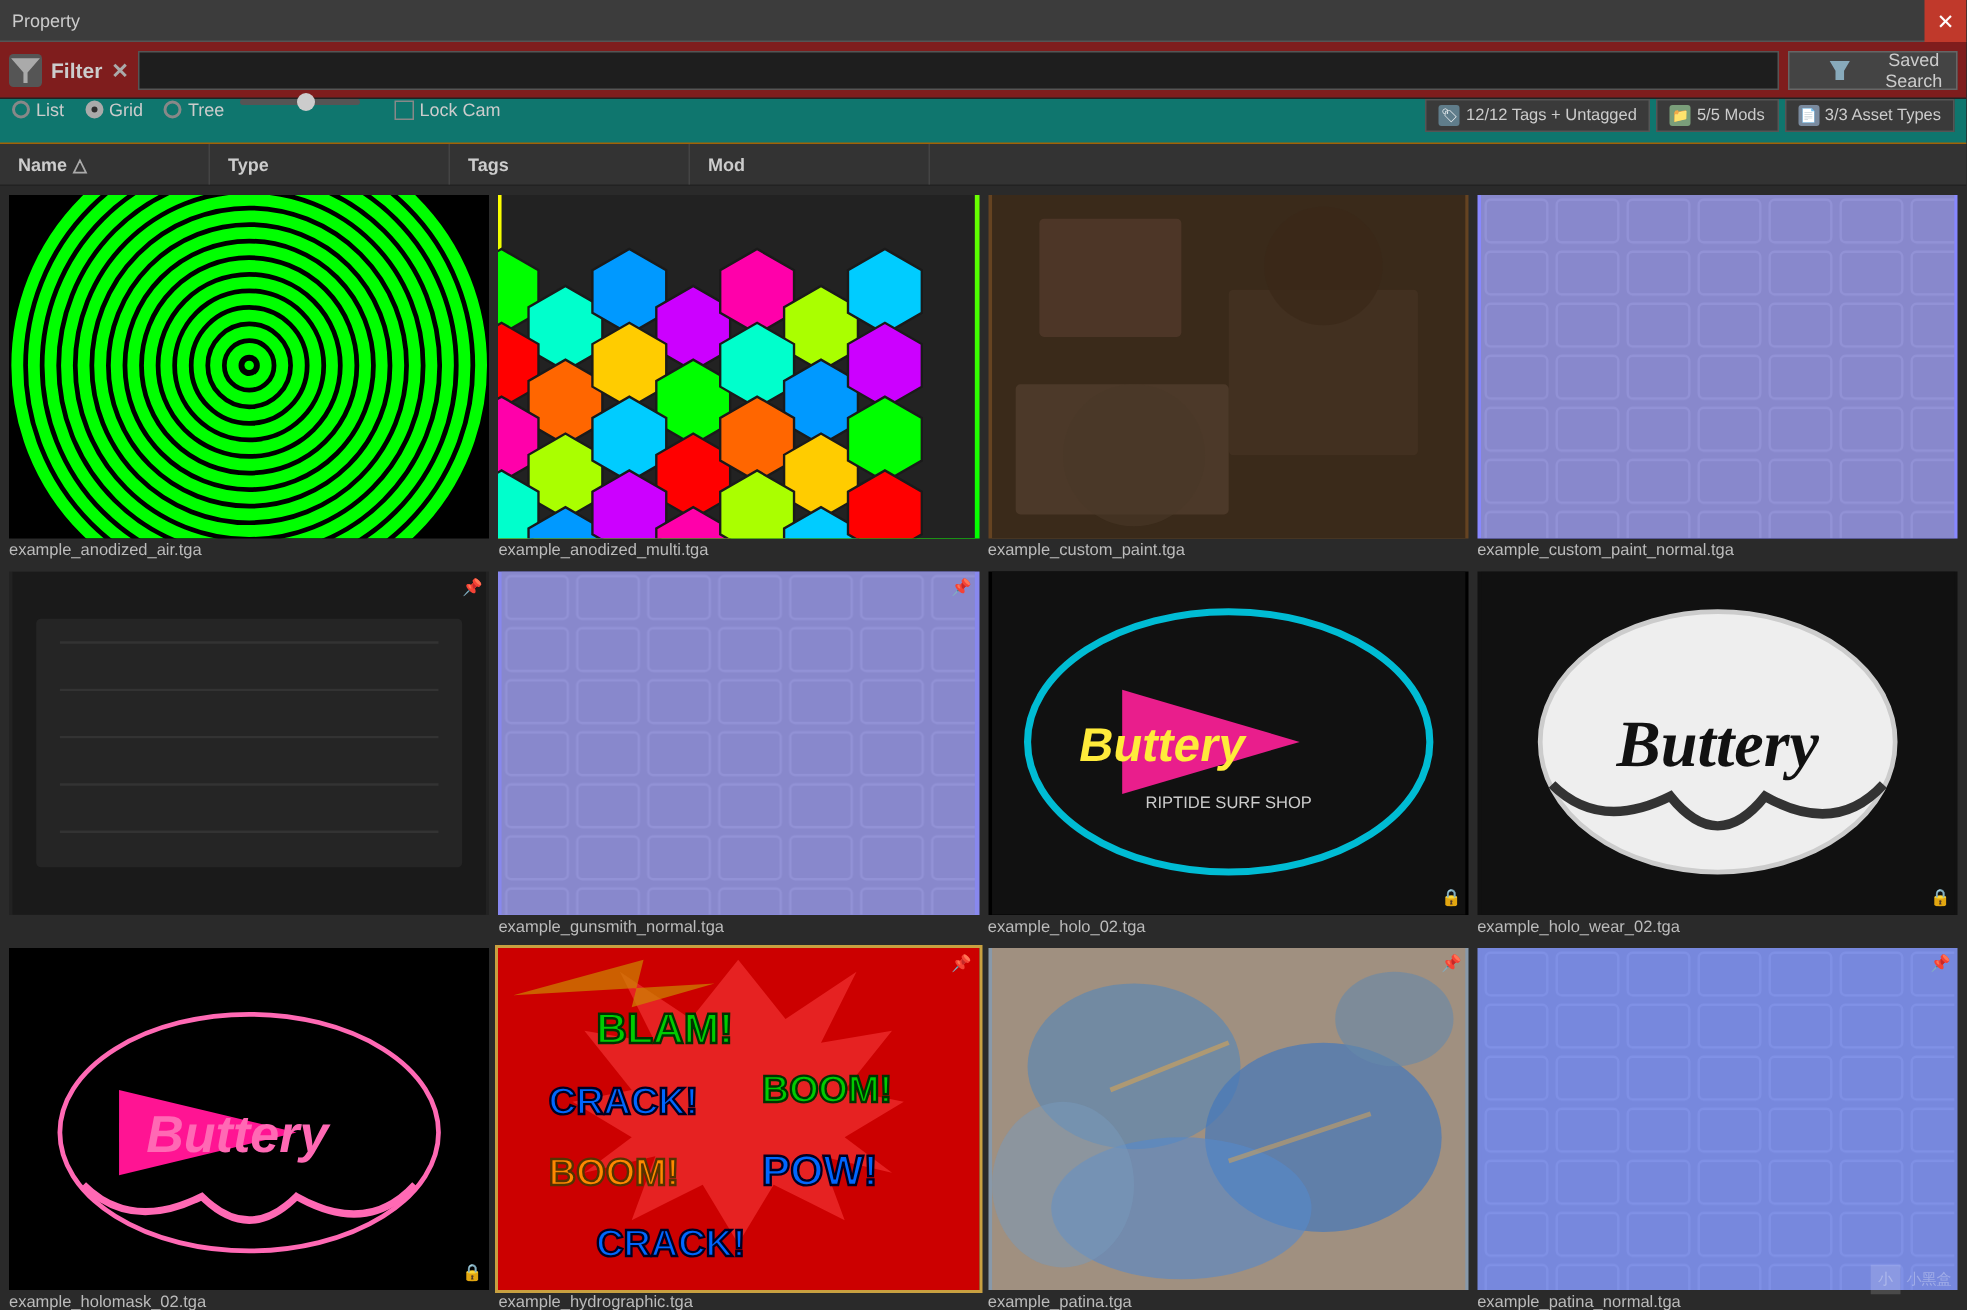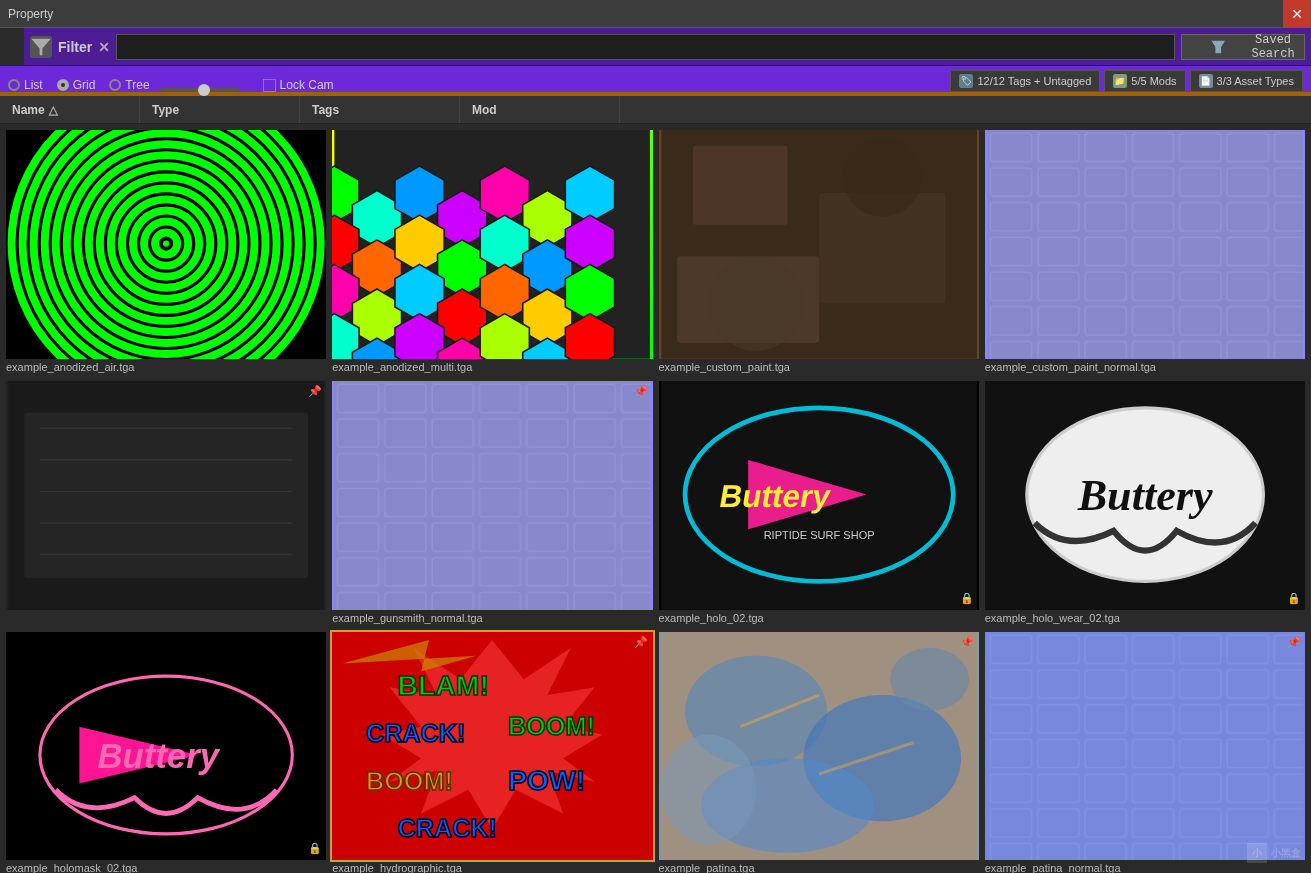--- a/index.html
+++ b/index.html
@@ -33,28 +33,27 @@
       display: flex;
       align-items: center;
       justify-content: center;
       cursor: pointer;
       color: white;
       font-size: 14px;
     }
 
     
     #filter-bar {
-      background: #4c1d95;
+      background: #7f1d1d;
       height: 38px;
       display: flex;
       align-items: center;
       padding: 0 6px;
       border-bottom: 1px solid #222;
       gap: 6px;
-      margin-left: 24px;
     }
     .filter-icon {
       width: 22px;
       height: 22px;
       background: #555;
       border-radius: 3px;
       display: flex;
       align-items: center;
       justify-content: center;
       color: #aaa;
@@ -84,31 +83,30 @@
       display: flex;
       align-items: center;
       gap: 4px;
       background: #444;
       border: 1px solid #666;
       color: #ccc;
       padding: 4px 8px;
       cursor: pointer;
       font-size: 12px;
       height: 26px;
-      font-family: Liberation Mono, monospace;
     }
 
     
     #view-bar {
-      background: #6d28d9;
+      background: #0f766e;
       height: 30px;
       display: flex;
-      align-items: flex-end;
+      align-items: flex-start;
       padding: 0 8px;
-      border-bottom: 4px solid #a16207;
+      border-bottom: 1px solid #a16207;
       gap: 10px;
     }
     .radio-group {
       display: flex;
       align-items: center;
       gap: 14px;
     }
     .radio-item {
       display: flex;
       align-items: center;

